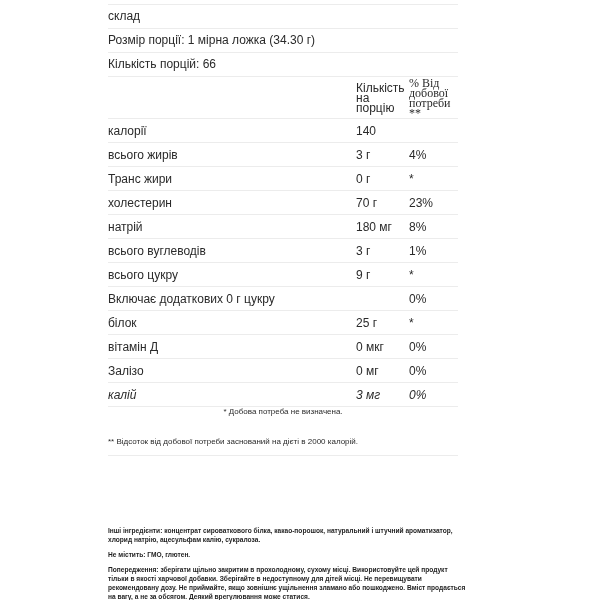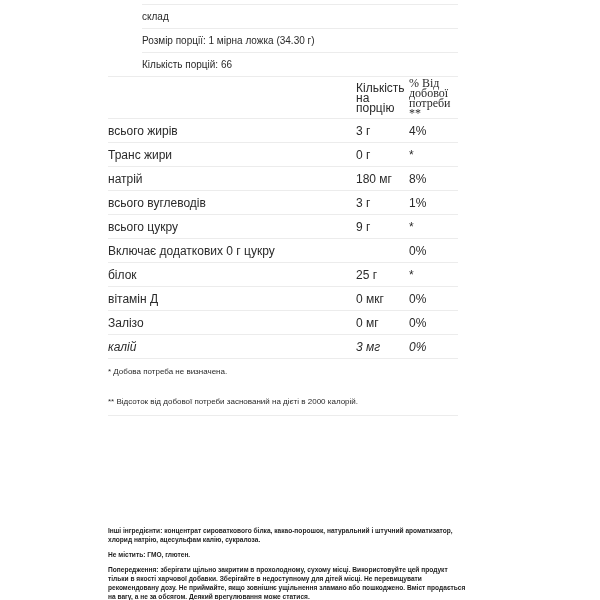--- a/index.html
+++ b/index.html
@@ -1,32 +1,32 @@
 <!DOCTYPE html>
 <html><head>
   <meta charset="utf-8">
   <style>
     html, body { margin: 0; padding: 0; background: #ffffff; }
     body { width: 600px; height: 600px; overflow: hidden; position: relative;
            font-family: "Liberation Sans", "DejaVu Sans", sans-serif; color: #222; }
     .wrap { position: absolute; left: 108px; top: 0; width: 350px; }
-    .info-row { height: 24px; border-top: 1px solid #ececec; font-size: 10px;
-                line-height: 23px; color: #2a2a2a; box-sizing: border-box; margin-left: 34px; }
+    .info-row { height: 24px; border-top: 1px solid #ececec; font-size: 12px;
+                line-height: 23px; color: #2a2a2a; box-sizing: border-box; }
     .info-row.first { margin-top: 4px; }
     table.nut { width: 350px; border-collapse: collapse; font-size: 12px; color: #2a2a2a; }
     table.nut td, table.nut th { border-top: 1px solid #ececec; padding: 0; text-align: left;
                 font-weight: normal; vertical-align: middle; }
     table.nut tr.row td { height: 23px; }
     table.nut th { height: 41px; line-height: 10px; vertical-align: middle; }
     table.nut tr:last-child td { border-bottom: 1px solid #ececec; font-style: italic; }
     .c1 { width: 248px; }
     .c2 { width: 53px; }
     .c3 { width: 49px; font-family: Liberation Serif, serif; }
     .footnote { font-size: 8px; color: #2a2a2a; line-height: 10px; }
-    .fn1 { margin-top: 8px; }
+    .fn1 { margin-top: 0; text-align: center; }
     .fn2 { margin-top: 20px; }
     .divider { height: 0; border-top: 1px solid #ececec; margin-top: 8px; }
     .bottom { position: absolute; left: 108px; top: 526px; width: 360px; font-size: 6.6px;
               font-weight: bold; line-height: 9px; color: #1e1e1e; }
     .bottom p { margin: 0 0 6px 0; }
   </style>
 </head>
 <body>
 
 <div class="wrap">
@@ -37,28 +37,38 @@
   <table class="nut">
     <thead>
       <tr>
         <th class="c1"></th>
         <th class="c2">Кількість на порцію</th>
         <th class="c3">% Від добової потреби **</th>
       </tr>
     </thead>
     <tbody>
       <tr class="row">
+          <td>калорії</td>
+          <td>140</td>
+          <td></td>
+        </tr>
+      <tr class="row">
           <td>всього жирів</td>
           <td>3 г</td>
           <td>4%</td>
         </tr>
       <tr class="row">
           <td>Транс жири</td>
           <td>0 г</td>
           <td>*</td>
+        </tr>
+      <tr class="row">
+          <td>холестерин</td>
+          <td>70 г</td>
+          <td>23%</td>
         </tr>
       <tr class="row">
           <td>натрій</td>
           <td>180 мг</td>
           <td>8%</td>
         </tr>
       <tr class="row">
           <td>всього вуглеводів</td>
           <td>3 г</td>
           <td>1%</td>

